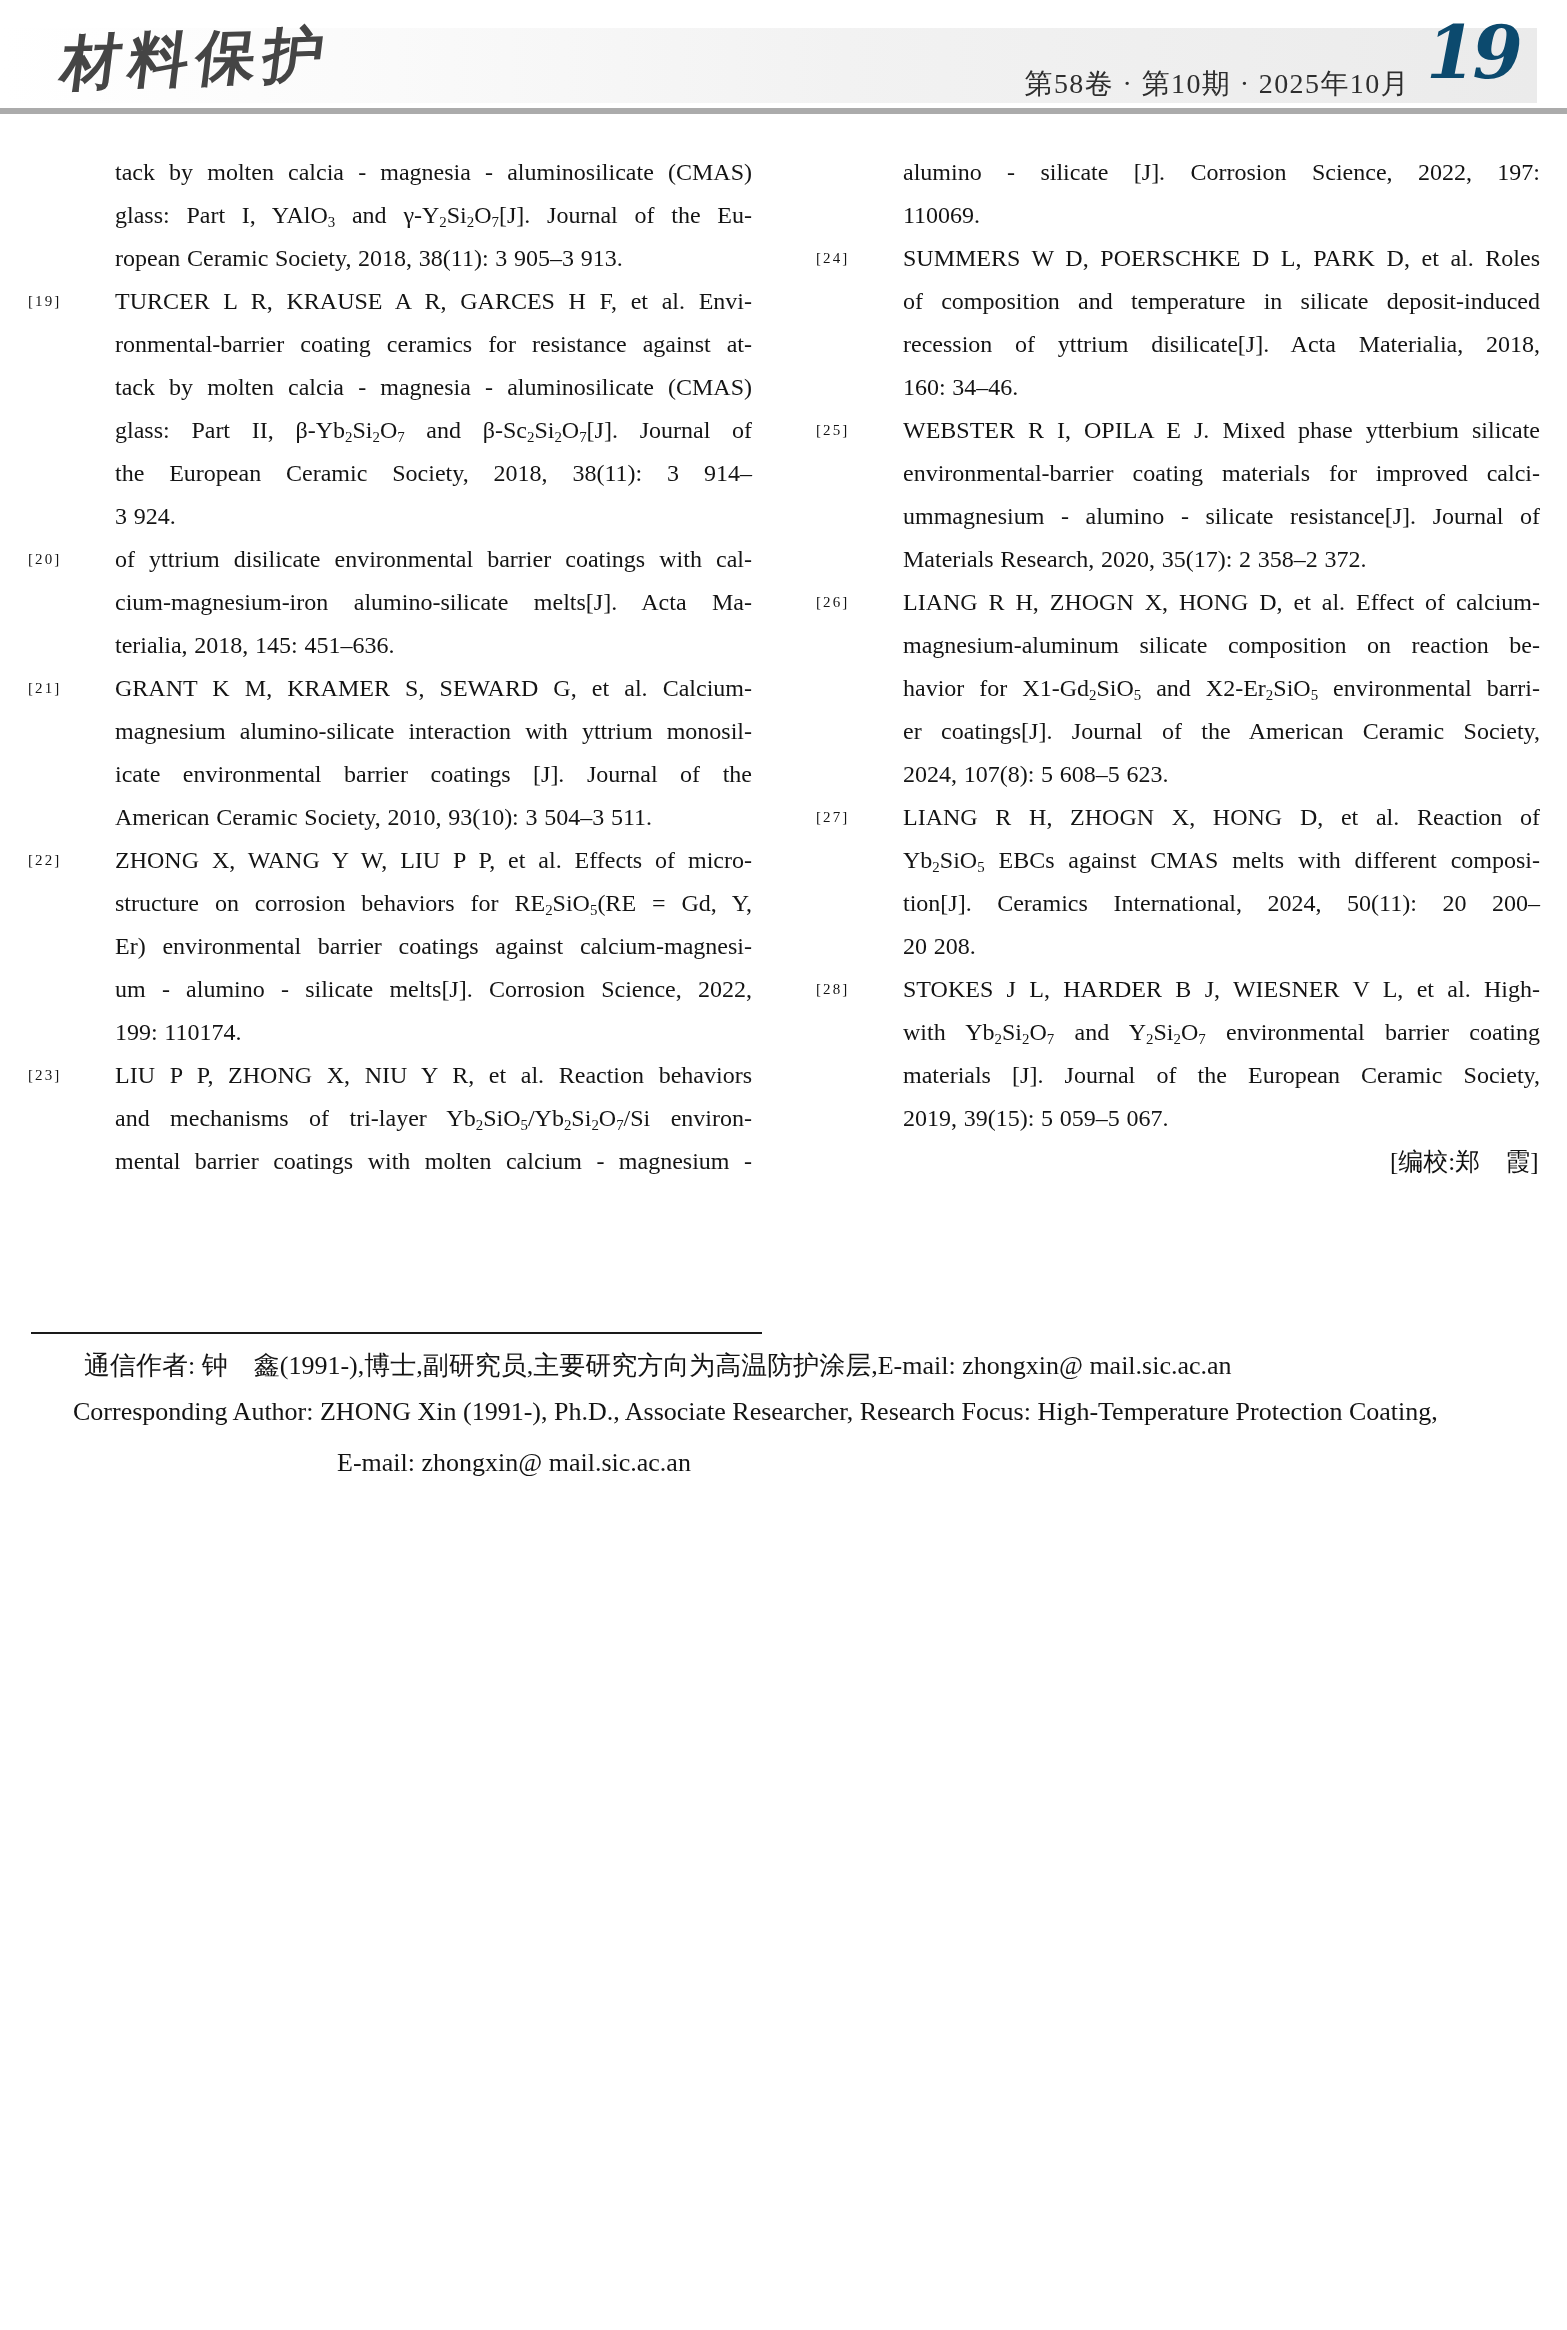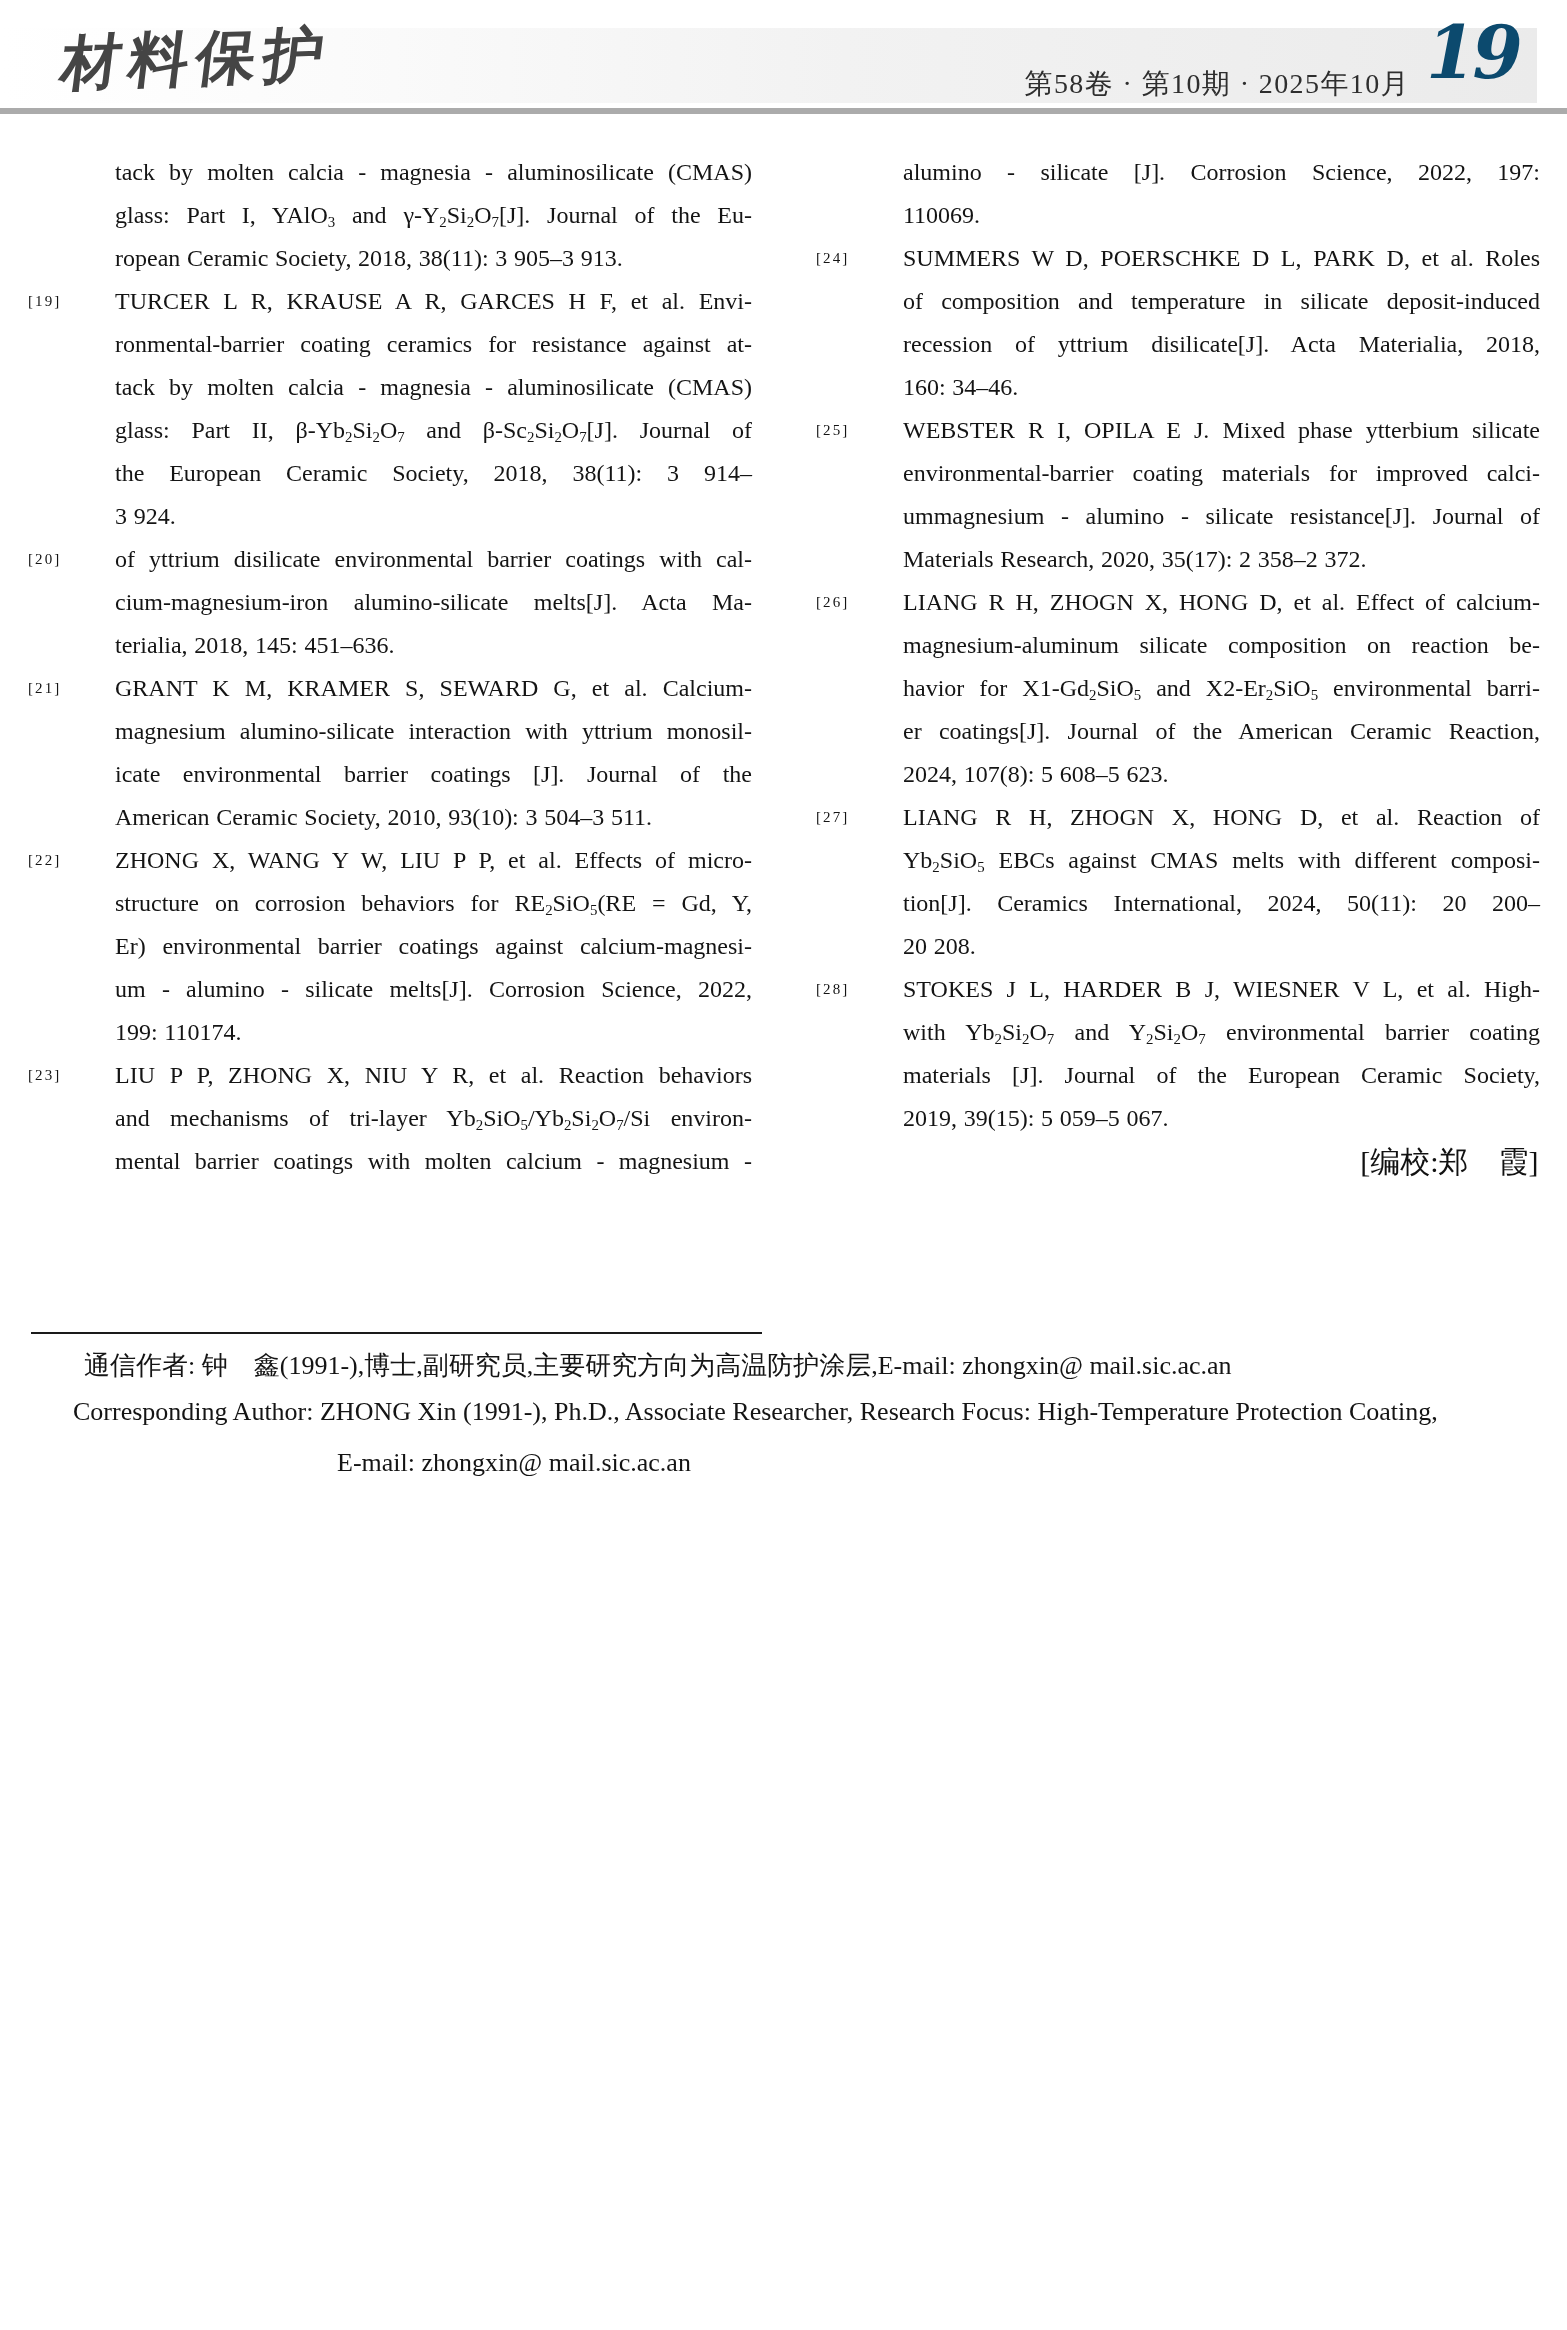--- a/index.html
+++ b/index.html
@@ -41,21 +41,21 @@
     white-space:nowrap;
   }
   .ref-body{flex:1;min-width:0;}
   .ref-line{
     font-size:24px;line-height:43px;text-align:justify;word-spacing:0.7px;
   }
   .ref-line.jl{text-align-last:justify;}
   .ref-line.ll{text-align-last:left;}
   sub{font-size:0.62em;line-height:0;vertical-align:-0.28em;}
   .editor-note{
-    font-size:30px;line-height:43px;text-align:right;padding-right:1.4px;
+    font-size:25px;line-height:43px;text-align:right;padding-right:1.4px;
     color:#111;white-space:nowrap;
   }
   
   .foot-rule{
     position:absolute;top:1332px;left:31px;width:731px;height:2.1px;background:#1a1a1a;
   }
   .foot-line{
     position:absolute;font-size:26px;white-space:nowrap;color:#141414;
   }
   .foot-cn{top:1348px;left:84px;}
@@ -162,21 +162,21 @@
               <div class="ref-line jl">ummagnesium - alumino - silicate resistance[J]. Journal of</div>
               <div class="ref-line ll">Materials Research, 2020, 35(17): 2 358–2 372.</div>
             </div>
           </div>
           <div class="ref-item">
             <div class="ref-label">[26]</div>
             <div class="ref-body">
               <div class="ref-line jl">LIANG R H, ZHOGN X, HONG D, et al. Effect of calcium-</div>
               <div class="ref-line jl">magnesium-aluminum silicate composition on reaction be-</div>
               <div class="ref-line jl">havior for X1-Gd<sub>2</sub>SiO<sub>5</sub> and X2-Er<sub>2</sub>SiO<sub>5</sub> environmental barri-</div>
-              <div class="ref-line jl">er coatings[J]. Journal of the American Ceramic Reaction,</div>
+              <div class="ref-line jl">er coatings[J]. Journal of the American Ceramic Society,</div>
               <div class="ref-line ll">2024, 107(8): 5 608–5 623.</div>
             </div>
           </div>
           <div class="ref-item">
             <div class="ref-label">[27]</div>
             <div class="ref-body">
               <div class="ref-line jl">LIANG R H, ZHOGN X, HONG D, et al. Reaction of</div>
               <div class="ref-line jl">Yb<sub>2</sub>SiO<sub>5</sub> EBCs against CMAS melts with different composi-</div>
               <div class="ref-line jl">tion[J]. Ceramics International, 2024, 50(11): 20 200–</div>
               <div class="ref-line ll">20 208.</div>

